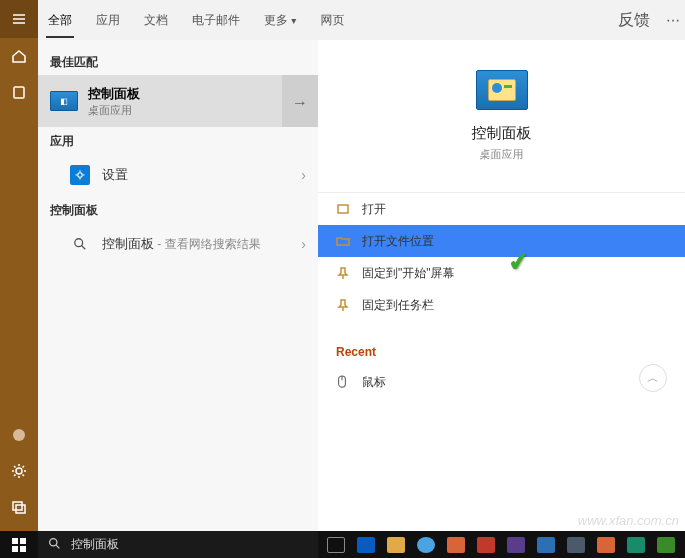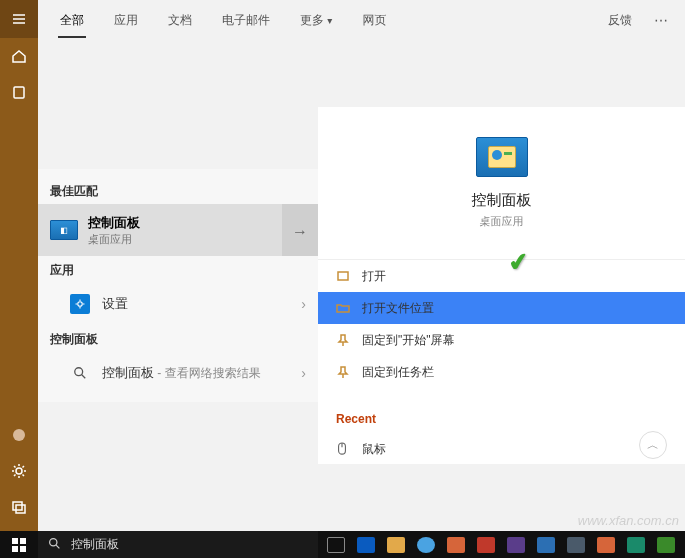--- a/index.html
+++ b/index.html
@@ -7,29 +7,29 @@
 
 .left-rail { position: absolute; left: 0; top: 0; width: 38px; height: 531px; background: #8c5a1a; display: flex; flex-direction: column; }
 .left-rail .rail-top { display: flex; flex-direction: column; }
 .left-rail .rail-bottom { margin-top: auto; display: flex; flex-direction: column; padding-bottom: 6px; }
 .rail-btn { width: 38px; height: 36px; display: flex; align-items: center; justify-content: center; color: #fff; cursor: pointer; }
 .rail-btn svg { width: 16px; height: 16px; stroke: #fff; fill: none; stroke-width: 1.5; }
 .rail-btn.menu { background: #6f4614; height: 38px; }
 
 .panel { position: absolute; left: 38px; top: 0; width: 647px; height: 531px; background: #f2f2f2; display: flex; flex-direction: column; }
 
-.tabs-row { height: 40px; display: flex; align-items: center; padding: 0 12px; gap: 10px; background: #f2f2f2; }
+.tabs-row { height: 40px; display: flex; align-items: center; padding: 0 0; gap: 4px; background: #f2f2f2; }
 .tab { padding: 0 10px; height: 40px; line-height: 40px; font-size: 12px; color: #555; cursor: pointer; position: relative; }
 .tab.active { color: #000; }
 .tab.active::after { content: ""; position: absolute; left: 8px; right: 8px; bottom: 2px; height: 2px; background: #333; }
 .tabs-spacer { flex: 1; }
-.tabs-right { font-size: 12px; color: #555; padding: 0 8px; cursor: pointer; }
+.tabs-right { font-size: 16px; color: #555; padding: 0 8px; cursor: pointer; }
 .tabs-more { color: #555; padding: 0 4px; cursor: pointer; letter-spacing: 1px; font-size: 14px; }
 
-.columns { flex: 1; display: flex; min-height: 0; align-items: center; }
+.columns { flex: 1; display: flex; min-height: 0; }
 .col-left { width: 280px; background: #f7f7f7; padding: 8px 0; overflow: hidden; }
 .col-right { flex: 1; background: #fff; position: relative; padding-top: 20px; }
 
 .section-header { font-size: 12px; font-weight: bold; color: #333; padding: 6px 12px 4px; }
 .result-row { display: flex; align-items: center; height: 52px; padding: 0 8px 0 12px; position: relative; cursor: pointer; }
 .result-row.selected { background: #dedede; }
 .result-row.selected .arrow-box { width: 36px; height: 52px; background: #cfcfcf; display: flex; align-items: center; justify-content: center; position: absolute; right: 0; top: 0; color: #666; }
 .result-icon { width: 28px; height: 20px; background: linear-gradient(#2c8fd6,#1a6fb3); border: 1px solid #0b5a9e; border-radius: 1px; margin-right: 10px; display: flex; align-items: center; justify-content: center; font-size: 8px; color: #fff; }
 .result-text { display: flex; flex-direction: column; }
 .result-title { font-size: 13px; color: #000; font-weight: 600; }

